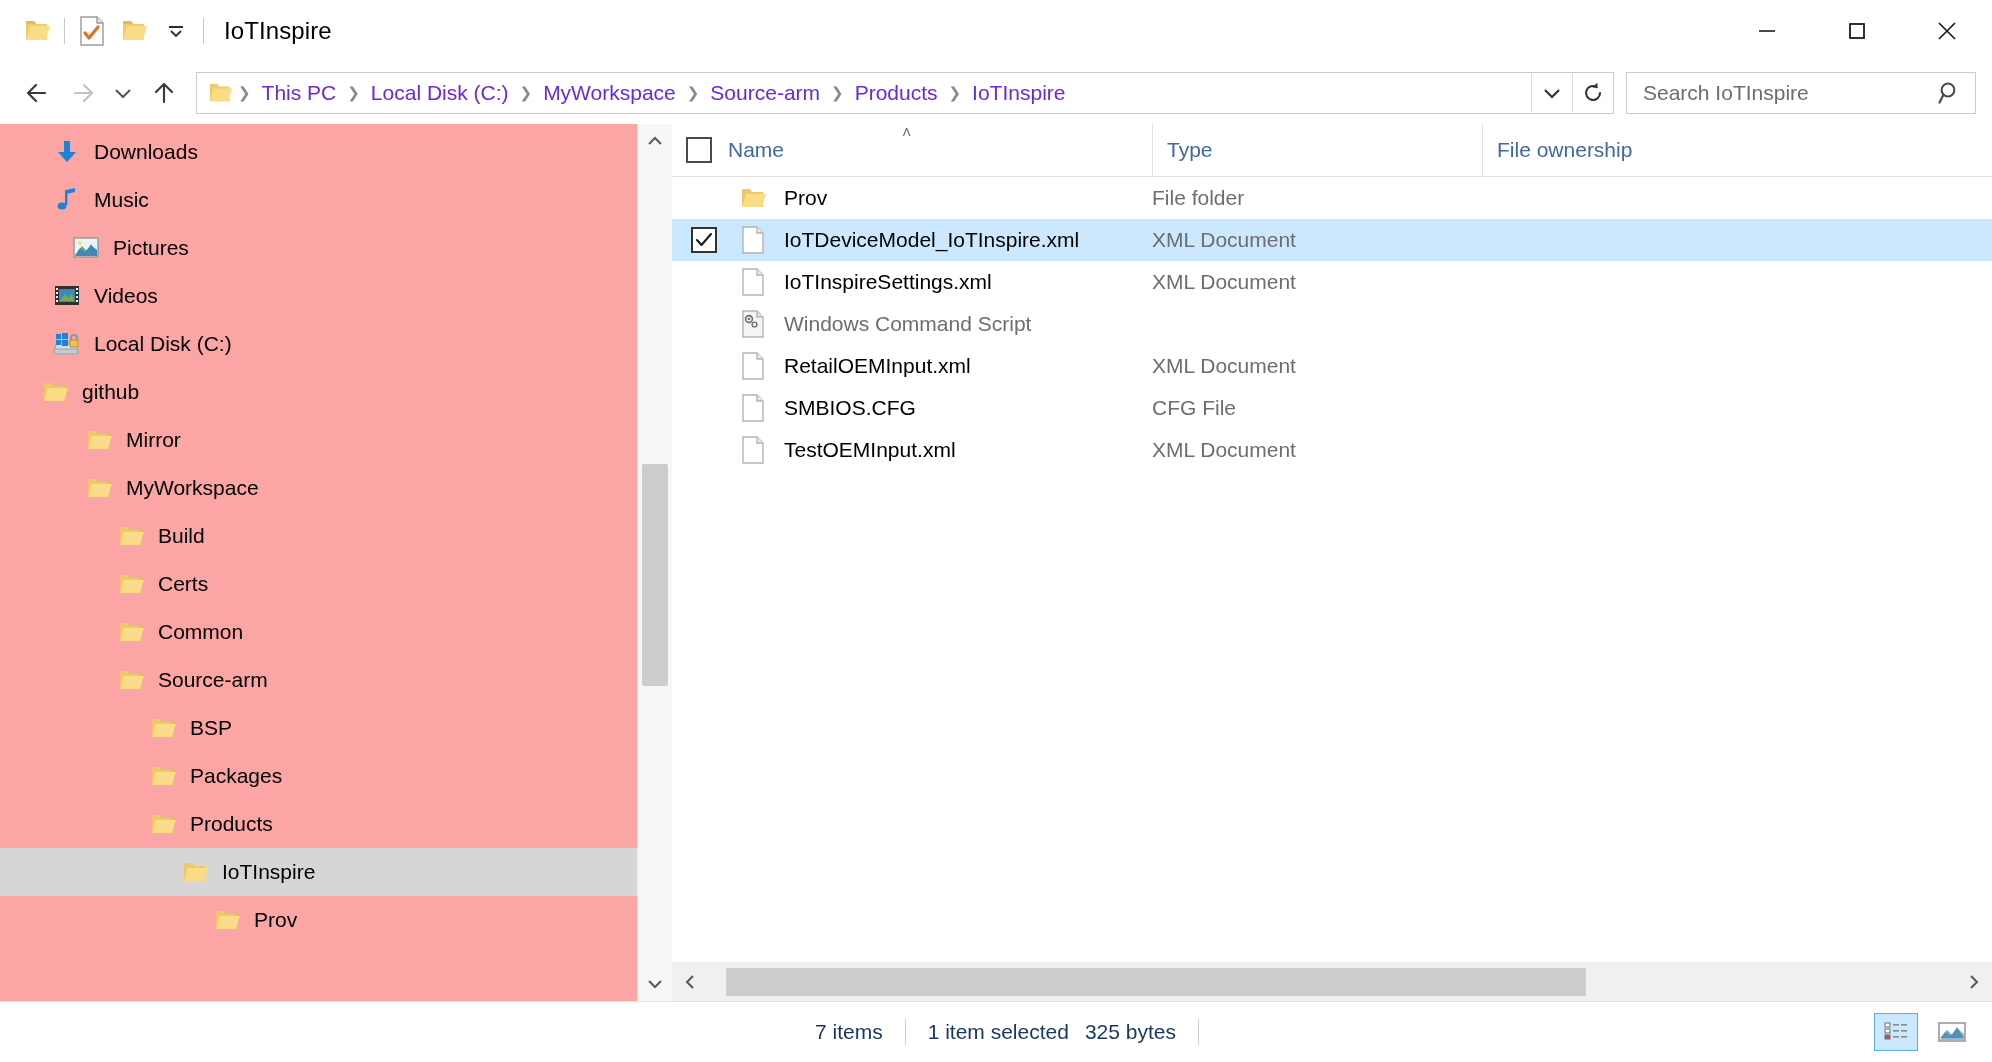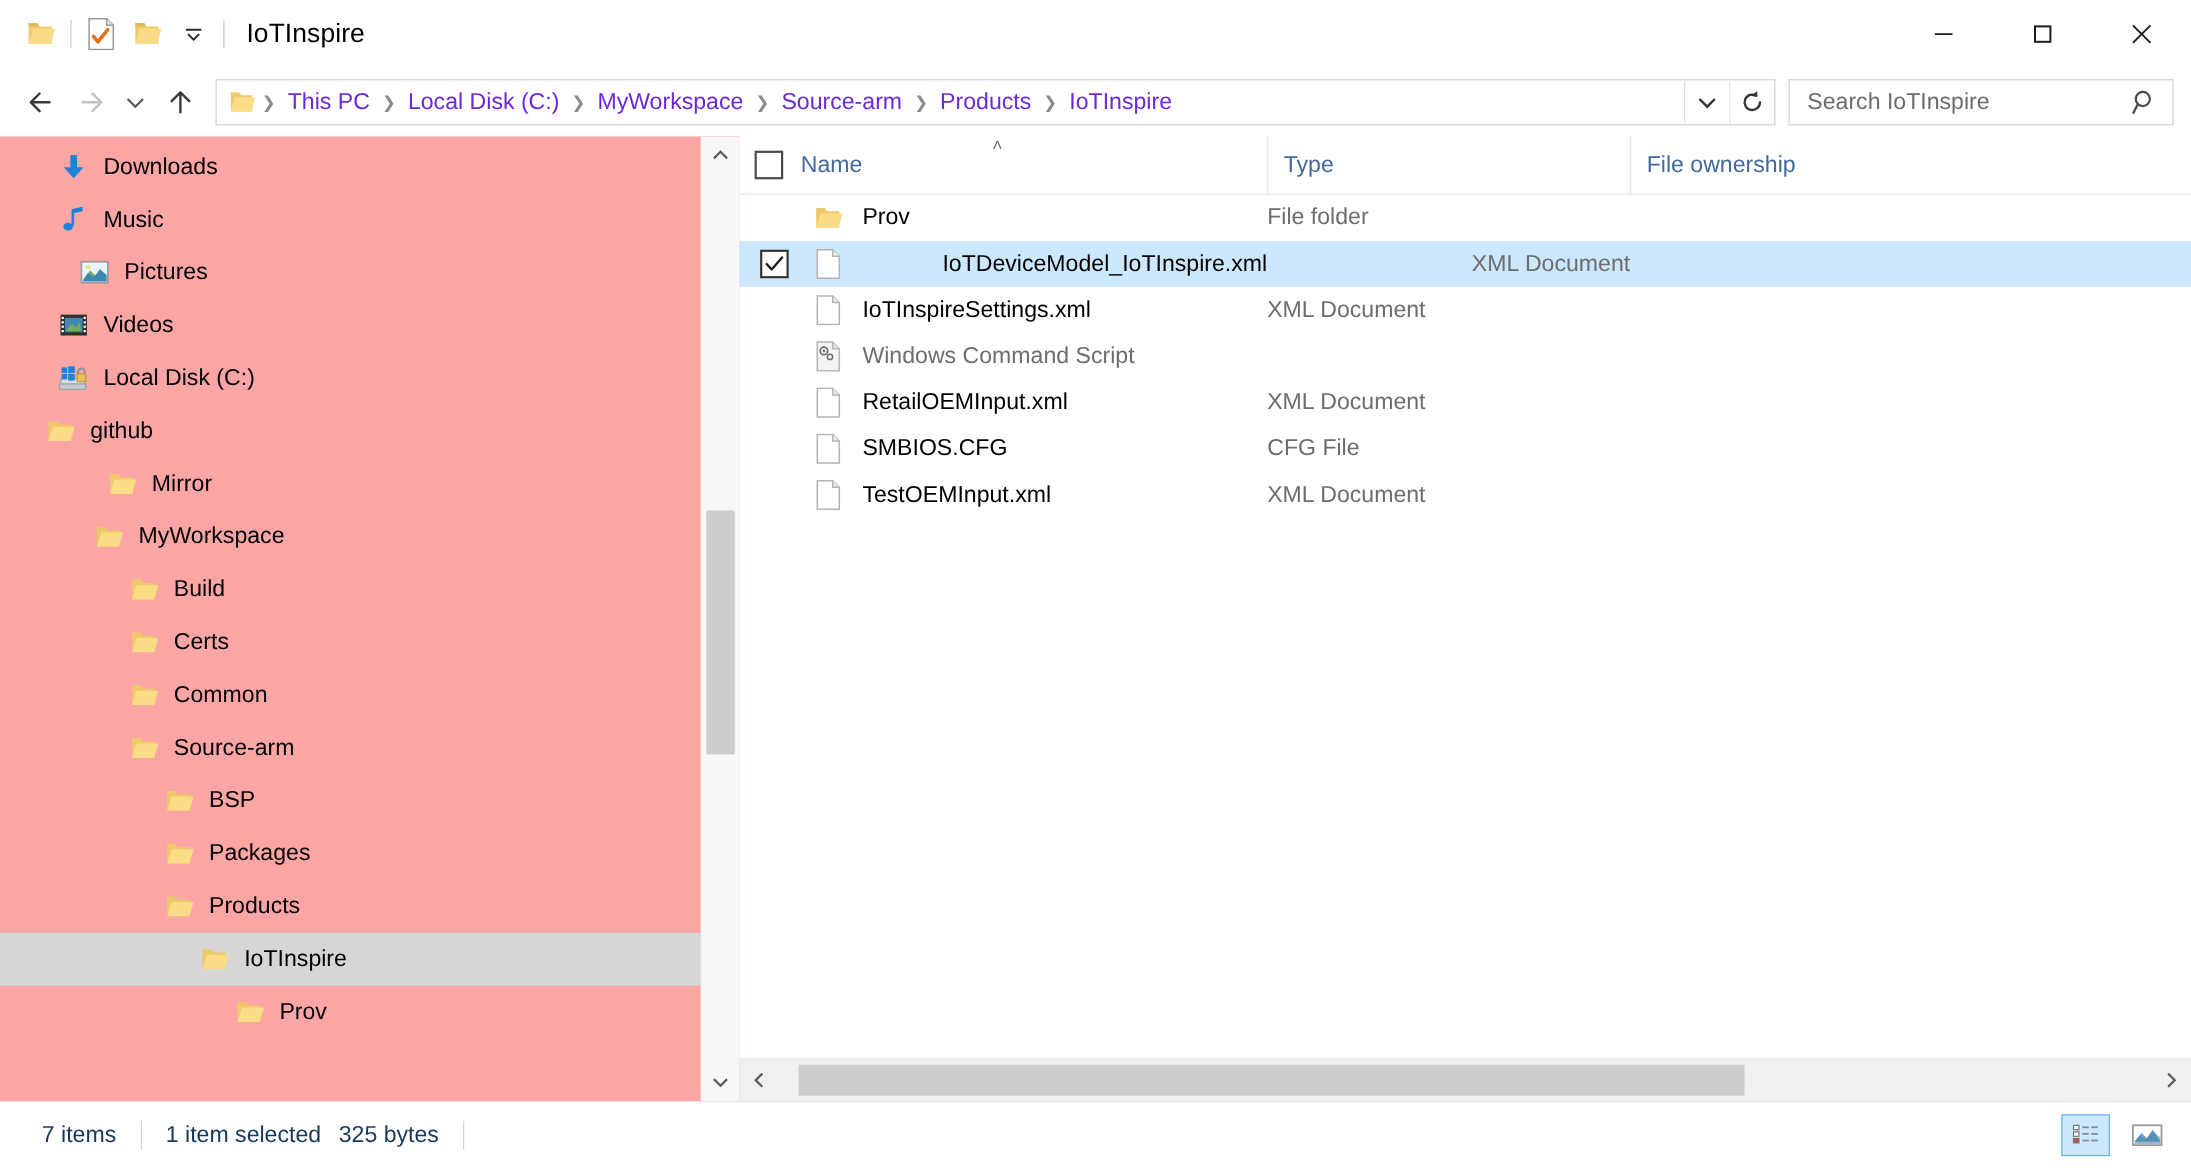--- a/index.html
+++ b/index.html
@@ -315,21 +315,21 @@
     position: relative;
   }
   .row {
     height: 42px;
     display: flex;
     align-items: center;
     font-size: 21px;
     color: #000000;
     white-space: nowrap;
   }
-  .row.selected { background: #cce8ff; text-align: right; }
+  .row.selected { background: #cce8ff; }
   .row-check {
     width: 64px;
     flex: 0 0 64px;
     display: flex;
     align-items: center;
     justify-content: center;
   }
   .cb {
     width: 26px;
     height: 26px;
@@ -393,22 +393,23 @@
   }
 
   
   .statusbar {
     height: 60px;
     flex: 0 0 60px;
     display: flex;
     align-items: center;
     background: #ffffff;
     border-top: 1px solid #e4e4e4;
-    padding: 0 16px;
+    padding: 0 4px;
     position: relative;
+    justify-content: center;
   }
   .status-seg {
     font-size: 21px;
     color: #17375e;
     padding: 0 22px;
     display: flex;
     align-items: center;
     gap: 16px;
   }
   .status-div {
@@ -632,21 +633,21 @@
           </div>
           <div class="tree-item" style="padding-left: 40px;">
             <span class="tree-icon">
               <svg class="ico" width="28" height="26" viewBox="0 0 28 26">
       <path d="M3 4 h8 l2 3 h11 v15 H3 Z" fill="#eec86a"></path>
       <path d="M3 22 L7 9 h20 l-4 13 Z" fill="#fadb86"></path>
               </svg>
             </span>
             <span>github</span>
           </div>
-          <div class="tree-item" style="padding-left: 84px; margin-left: 12px;">
+          <div class="tree-item" style="padding-left: 84px;">
             <span class="tree-icon">
               <svg class="ico" width="28" height="26" viewBox="0 0 28 26">
       <path d="M3 4 h8 l2 3 h11 v15 H3 Z" fill="#eec86a"></path>
       <path d="M3 22 L7 9 h20 l-4 13 Z" fill="#fadb86"></path>
               </svg>
             </span>
             <span>Mirror</span>
           </div>
           <div class="tree-item" style="padding-left: 84px;">
             <span class="tree-icon">

